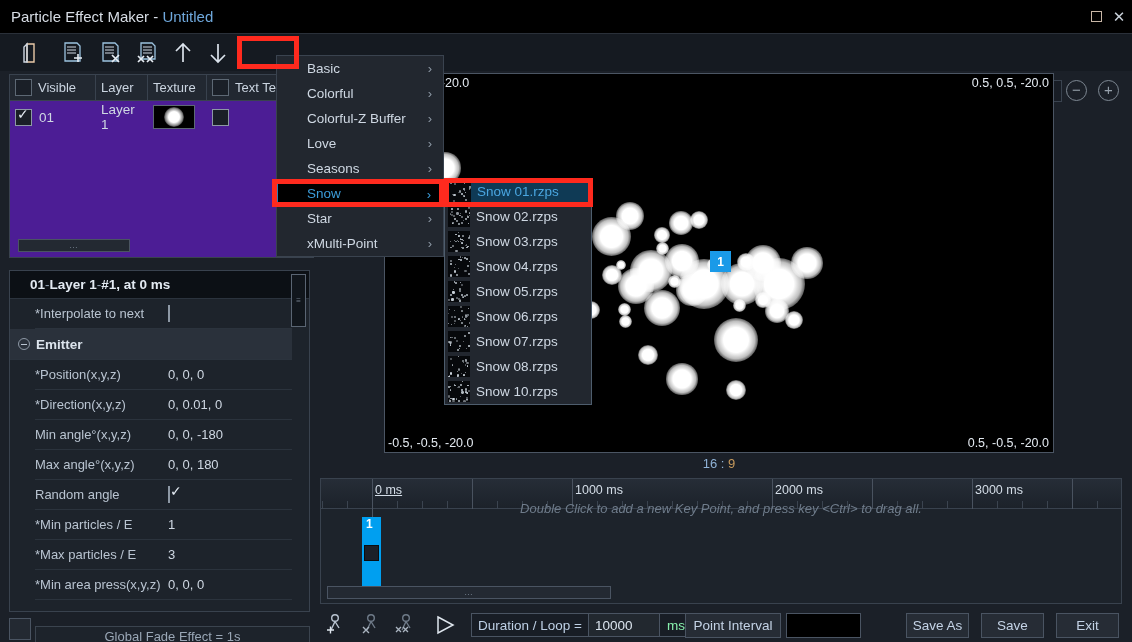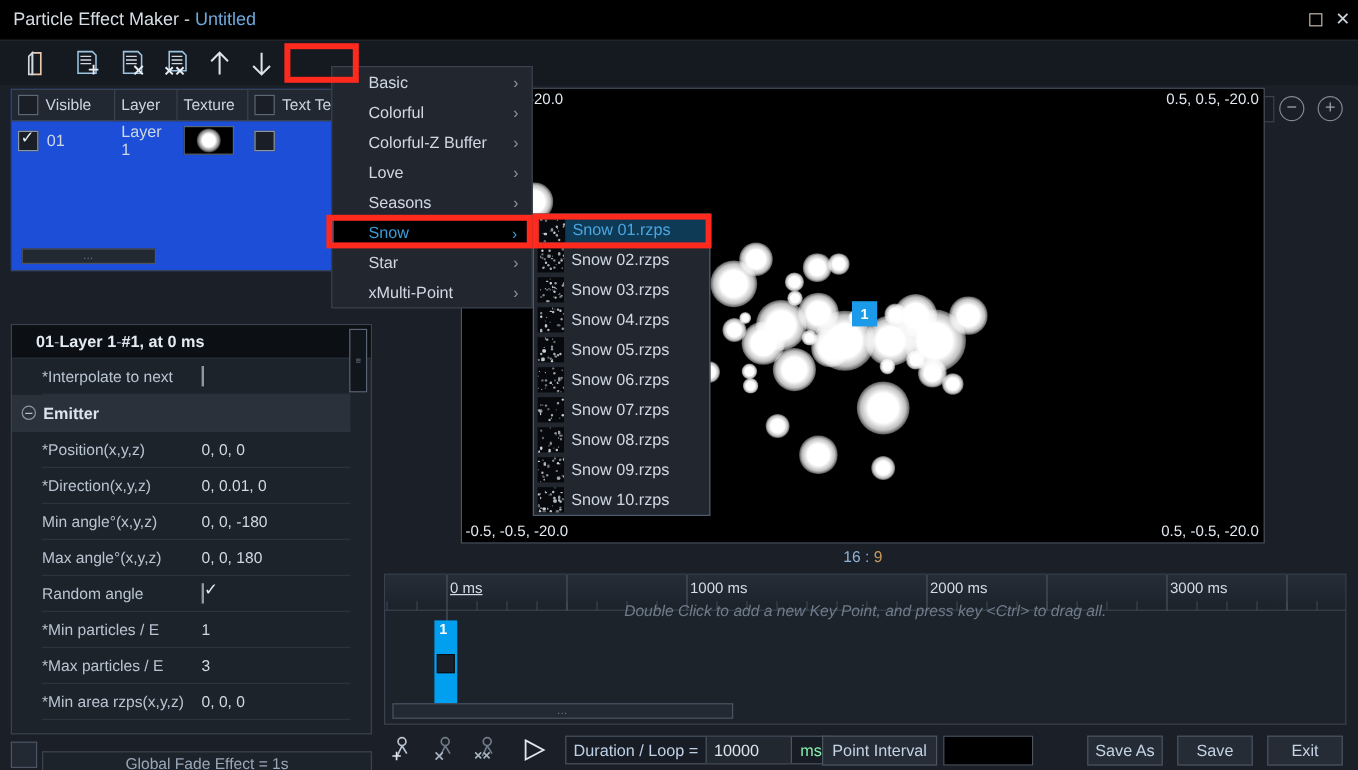--- a/index.html
+++ b/index.html
@@ -67,22 +67,22 @@
   #tb-example {
     position: absolute; left: 244px; top: 45px;
     font-size: 14px; color: #3b9cd9; padding: 2px 4px;
   }
   .redbox {
     position: absolute; border: 5px solid #ff2a1e; pointer-events: none; z-index: 60;
   }
 
   
   #layerpanel {
-    position: absolute; left: 9px; top: 74px; width: 305px; height: 152px;
-    background: #1d4ed8; border: 1px solid #39424e;
+    position: absolute; left: 9px; top: 74px; width: 305px; height: 184px;
+    background: #4c1d95; border: 1px solid #39424e;
   }
   #layer-header {
     position: absolute; left: 0; top: 0; width: 100%; height: 26px;
     background: #222831; border-bottom: 1px solid #39424e;
     display: flex; align-items: center;
   }
   #layer-header .cell {
     height: 26px; display: flex; align-items: center;
     border-right: 1px solid #39424e;
     font-size: 13px; color: #cbd5e1; padding: 0 5px;
@@ -429,21 +429,21 @@
     </div>
     <div class="prow">
       <div class="k">*Min particles / E</div>
       <div class="v">1</div>
     </div>
     <div class="prow">
       <div class="k">*Max particles / E</div>
       <div class="v">3</div>
     </div>
     <div class="prow">
-      <div class="k">*Min area rzps(x,y,z)</div>
+      <div class="k">*Min area press(x,y,z)</div>
       <div class="v">0, 0, 0</div>
     </div>
   </div>
 
   <div id="globalfade">
     <div id="gf-box"></div>
     <div id="gf-lbl">Global Fade Effect = 1s</div>
   </div>
 
   <div id="viewport">
@@ -832,50 +832,20 @@
           <i class="spk" style="width: 1.72349px; height: 1.72349px; left: 15.2314px; top: 18.4277px; opacity: 0.94;"></i>
           <i class="spk" style="width: 1.65616px; height: 1.65616px; left: 18.7935px; top: 9.38061px; opacity: 0.99;"></i>
           <i class="spk" style="width: 1.46686px; height: 1.46686px; left: 12.699px; top: 16.6348px; opacity: 0.5;"></i>
           <i class="spk" style="width: 2.30823px; height: 2.30823px; left: 2.16941px; top: 16.4909px; opacity: 0.99;"></i>
           <i class="spk" style="width: 1.93669px; height: 1.93669px; left: 2.13449px; top: 1.60245px; opacity: 0.47;"></i>
         </span>
         <span>Snow 08.rzps</span>
       </div>
       <div class="si">
         <span class="thumb">
-          <i class="spk" style="width: 1.48702px; height: 1.48702px; left: 4.50029px; top: 18.187px; opacity: 0.55;"></i>
-          <i class="spk" style="width: 1.4341px; height: 1.4341px; left: 3.61844px; top: 14.6733px; opacity: 0.85;"></i>
-          <i class="spk" style="width: 2.12973px; height: 2.12973px; left: 4.61196px; top: 4.43684px; opacity: 0.81;"></i>
-          <i class="spk" style="width: 1.67273px; height: 1.67273px; left: 15.217px; top: 10.595px; opacity: 0.95;"></i>
-          <i class="spk" style="width: 1.15602px; height: 1.15602px; left: 20.2662px; top: 14.767px; opacity: 0.84;"></i>
-          <i class="spk" style="width: 0.934841px; height: 0.934841px; left: 0.355279px; top: 10.088px; opacity: 0.7;"></i>
-          <i class="spk" style="width: 1.55992px; height: 1.55992px; left: 0.142356px; top: 2.91152px; opacity: 0.93;"></i>
-          <i class="spk" style="width: 2.00623px; height: 2.00623px; left: 12.3168px; top: 1.74108px; opacity: 0.6;"></i>
-          <i class="spk" style="width: 2.37399px; height: 2.37399px; left: 16.0811px; top: 3.62043px; opacity: 1;"></i>
-          <i class="spk" style="width: 1.97376px; height: 1.97376px; left: 20.6839px; top: 15.408px; opacity: 0.86;"></i>
-          <i class="spk" style="width: 1.28321px; height: 1.28321px; left: 17.9586px; top: 5.15256px; opacity: 0.91;"></i>
-          <i class="spk" style="width: 2.32508px; height: 2.32508px; left: 7.80439px; top: 6.20084px; opacity: 0.53;"></i>
-          <i class="spk" style="width: 2.11813px; height: 2.11813px; left: 6.80407px; top: 14.2675px; opacity: 0.65;"></i>
-          <i class="spk" style="width: 0.808462px; height: 0.808462px; left: 4.04204px; top: 2.23117px; opacity: 0.87;"></i>
-          <i class="spk" style="width: 2.34054px; height: 2.34054px; left: 16.4707px; top: 16.333px; opacity: 0.77;"></i>
-          <i class="spk" style="width: 1.63664px; height: 1.63664px; left: 13.8032px; top: 0.471911px; opacity: 0.94;"></i>
-          <i class="spk" style="width: 0.911018px; height: 0.911018px; left: 17.8263px; top: 2.29573px; opacity: 0.92;"></i>
-          <i class="spk" style="width: 1.0467px; height: 1.0467px; left: 1.73649px; top: 19.7435px; opacity: 0.74;"></i>
-          <i class="spk" style="width: 2.19175px; height: 2.19175px; left: 2.9129px; top: 11.7101px; opacity: 0.83;"></i>
-          <i class="spk" style="width: 1.31178px; height: 1.31178px; left: 4.49998px; top: 16.0015px; opacity: 0.81;"></i>
-          <i class="spk" style="width: 1.74153px; height: 1.74153px; left: 20.8246px; top: 1.22574px; opacity: 0.7;"></i>
-          <i class="spk" style="width: 2.18098px; height: 2.18098px; left: 20.6107px; top: 0.458422px; opacity: 0.52;"></i>
-          <i class="spk" style="width: 1.6022px; height: 1.6022px; left: 18.3644px; top: 1.36718px; opacity: 0.59;"></i>
-          <i class="spk" style="width: 1.35774px; height: 1.35774px; left: 4.51715px; top: 17.5919px; opacity: 0.84;"></i>
-          <i class="spk" style="width: 1.24445px; height: 1.24445px; left: 5.39868px; top: 5.96395px; opacity: 0.97;"></i>
-        </span>
-        <span>Snow 09.rzps</span>
-      </div>
-      <div class="si">
-        <span class="thumb">
           <i class="spk" style="width: 2.33578px; height: 2.33578px; left: 0.0835708px; top: 4.51663px; opacity: 0.89;"></i>
           <i class="spk" style="width: 2.21314px; height: 2.21314px; left: 17.0148px; top: 7.33964px; opacity: 0.74;"></i>
           <i class="spk" style="width: 1.74058px; height: 1.74058px; left: 6.25019px; top: 3.72357px; opacity: 0.89;"></i>
           <i class="spk" style="width: 1.20252px; height: 1.20252px; left: 14.2029px; top: 0.273261px; opacity: 0.91;"></i>
           <i class="spk" style="width: 1.71501px; height: 1.71501px; left: 17.4586px; top: 10.1518px; opacity: 0.9;"></i>
           <i class="spk" style="width: 1.43782px; height: 1.43782px; left: 2.1422px; top: 16.5337px; opacity: 0.82;"></i>
           <i class="spk" style="width: 2.17494px; height: 2.17494px; left: 9.86801px; top: 19.0989px; opacity: 0.93;"></i>
           <i class="spk" style="width: 2.2347px; height: 2.2347px; left: 4.29937px; top: 16.5492px; opacity: 1;"></i>
           <i class="spk" style="width: 1.13842px; height: 1.13842px; left: 1.50287px; top: 5.26727px; opacity: 0.81;"></i>
           <i class="spk" style="width: 2.18221px; height: 2.18221px; left: 0.644845px; top: 18.7917px; opacity: 0.93;"></i>

